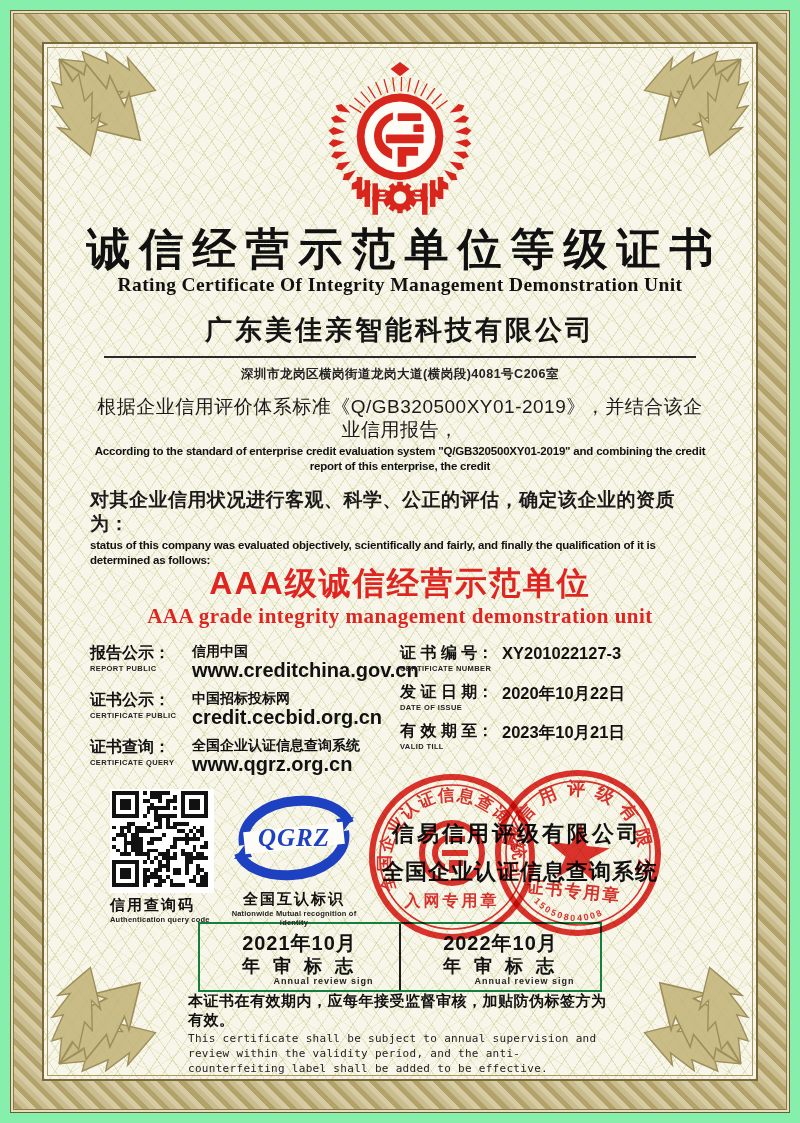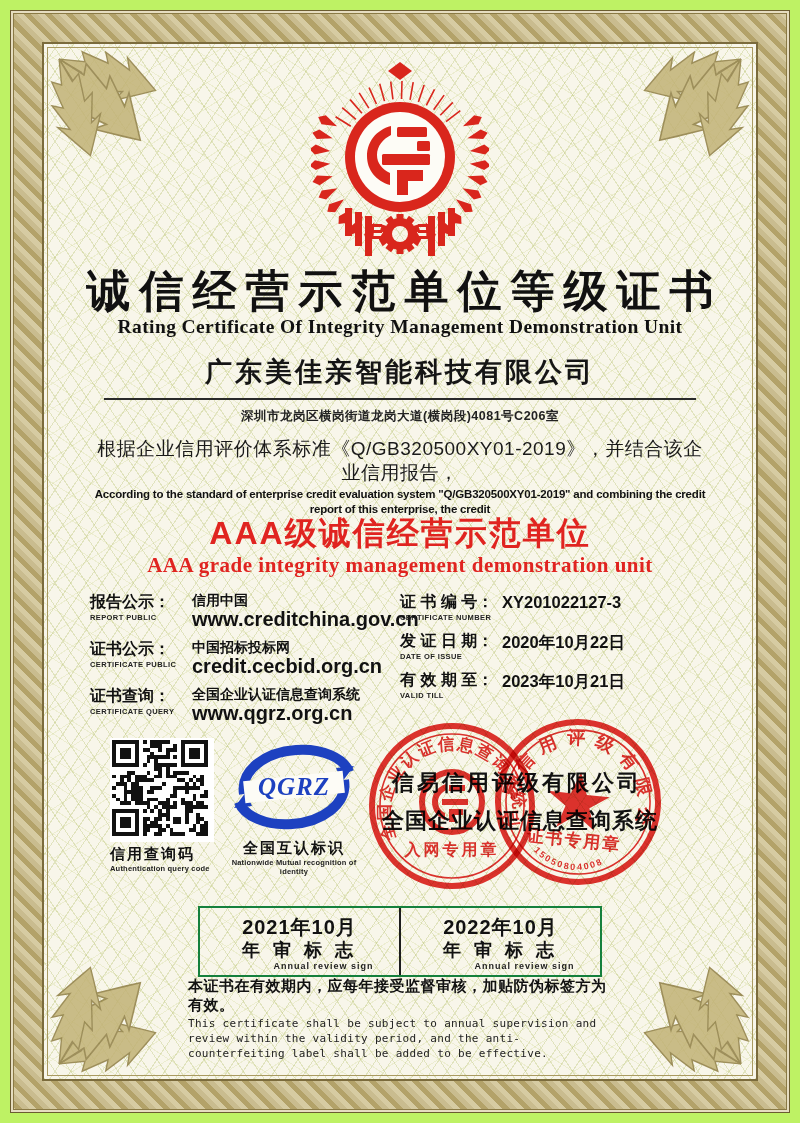--- a/index.html
+++ b/index.html
@@ -1,16 +1,16 @@
 <!DOCTYPE html>
 <html><head>
 <meta charset="utf-8">
 <style>
   html,body{margin:0;padding:0;background:#888;}
-  .page{position:relative;width:800px;height:1123px;margin:0 auto;background:#bef264;
+  .page{position:relative;width:800px;height:1123px;margin:0 auto;background:#86efac;
         font-family:"Liberation Sans",sans-serif;overflow:hidden;}
   
   .band{position:absolute;inset:10px;border:1px solid #6b5c30;
         background:
           repeating-linear-gradient(45deg,#d6cba2 0 5px,#b3a269 5px 10px,#c9bc8f 10px 15px);
         box-shadow:0 0 0 2px #e6ddc0 inset, 0 0 0 3px #8a7a45 inset;}
   .band-hole{position:absolute;inset:42px;border:2px solid #7b6b3c;
         background-color:#f8f6ea;
         background-image:
           repeating-linear-gradient(56deg, rgba(196,204,136,.45) 0 1px, transparent 1px 13px),
@@ -208,20 +208,24 @@
     <div class="title-cn">诚信经营示范单位等级证书</div>
     <div class="title-en">Rating Certificate Of Integrity Management Demonstration Unit</div>
 
     <div class="company">广东美佳亲智能科技有限公司</div>
     <div class="company-line"></div>
     <div class="address">深圳市龙岗区横岗街道龙岗大道(横岗段)4081号C206室</div>
 
     <div class="para">
       <div class="para-cn">根据企业信用评价体系标准《Q/GB320500XY01-2019》，并结合该企业信用报告，</div>
       <div class="para-en">According to the standard of enterprise credit evaluation system "Q/GB320500XY01-2019" and combining the credit report of this enterprise, the credit</div>
+    </div>
+    <div class="para para2">
+      <div class="para-cn">对其企业信用状况进行客观、科学、公正的评估，确定该企业的资质为：</div>
+      <div class="para-en">status of this company was evaluated objectively, scientifically and fairly, and finally the qualification of it is determined as follows:</div>
     </div>
 
     <div class="grade-cn">AAA级诚信经营示范单位</div>
     <div class="grade-en">AAA grade integrity management demonstration unit</div>
 
     <div class="info">
       <div class="info-col left">
         <div class="info-row">
           <div class="ilabel">
             <div class="ilabel-cn">报告公示：</div>

